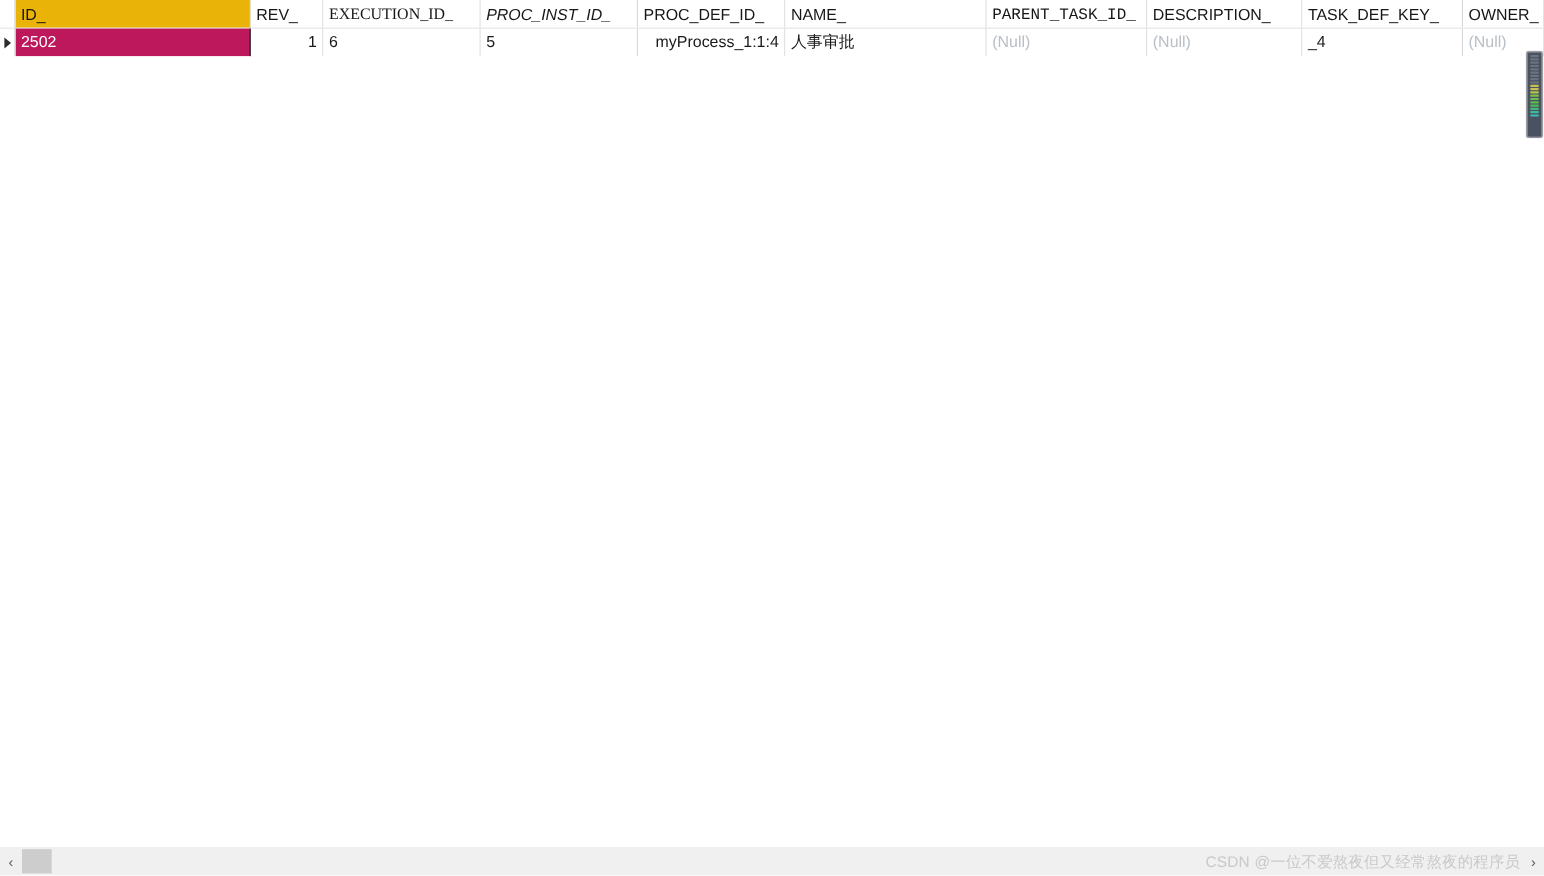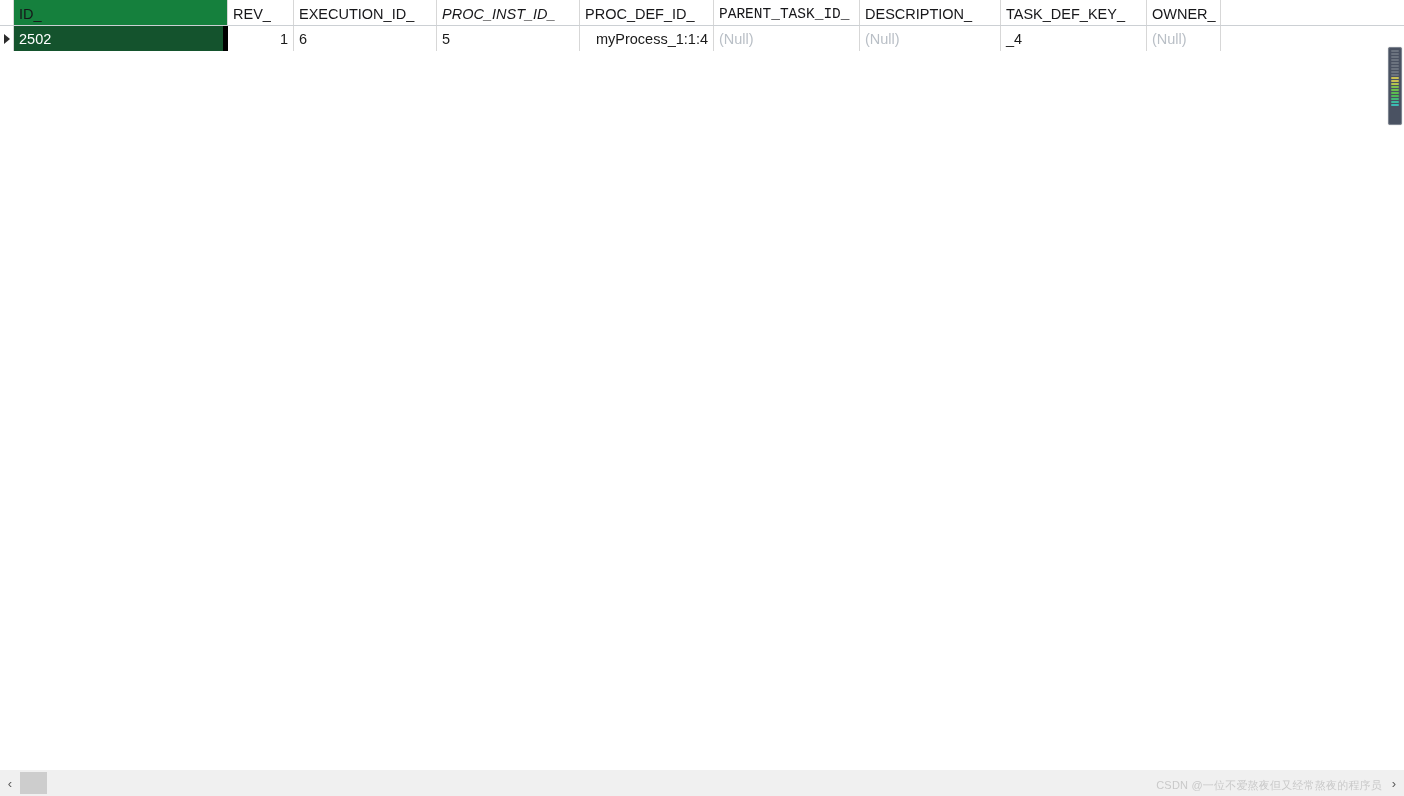--- a/index.html
+++ b/index.html
@@ -78,29 +78,29 @@
 
   .header-row .cell {
     font-size: 14.5px;
     color: #17171a;
     background: #ffffff;
     align-items: flex-end;
     padding-bottom: 3px;
   }
 
   .header-row .cell.selected-col {
-    background: #15803d;
+    background: #eab308;
   }
 
   .cell.num { justify-content: flex-end; }
 
   .data-row .cell.selected-cell {
-    background: #14532d;
+    background: #be185d;
     color: #ffffff;
-    border-right: 5px solid #000000;
+    border-right: 1px solid #000000;
   }
 
   .null {
     color: #b9bfc6;
   }
 
   
   .filler {
     position: absolute;
     left: 0;
@@ -169,62 +169,64 @@
     width: 27px;
     height: 22px;
     background: #cdcdcd;
   }
 
   
   .watermark {
     position: absolute;
     right: 22px;
     bottom: 3px;
-    font-size: 11px;
+    font-size: 14px;
     color: #c9c9c9;
     white-space: nowrap;
     letter-spacing: 0.2px;
     pointer-events: none;
   }
 </style>
 </head>
 <body>
 
 <div id="app">
 
   <div class="filler"></div>
 
   <div class="grid">
 
     <div class="row header-row">
       <div class="gutter"></div>
       <div id="header-cells" style="display:flex;">
           <div class="cell selected-col" style="width: 214px; min-width: 214px;">ID_</div>
           <div class="cell" style="width: 66px; min-width: 66px;">REV_</div>
-          <div class="cell" style="width: 143px; min-width: 143px;">EXECUTION_ID_</div>
+          <div class="cell" style="width: 143px; min-width: 143px; font-family: Liberation Serif, serif;">EXECUTION_ID_</div>
           <div class="cell" style="width: 143px; min-width: 143px; font-style: italic;">PROC_INST_ID_</div>
           <div class="cell" style="width: 134px; min-width: 134px;">PROC_DEF_ID_</div>
+          <div class="cell" style="width: 183px; min-width: 183px;">NAME_</div>
           <div class="cell" style="width: 146px; min-width: 146px; font-family: Liberation Mono, monospace;">PARENT_TASK_ID_</div>
           <div class="cell" style="width: 141px; min-width: 141px;">DESCRIPTION_</div>
           <div class="cell" style="width: 146px; min-width: 146px;">TASK_DEF_KEY_</div>
           <div class="cell" style="width: 74px; min-width: 74px;">OWNER_</div>
         </div>
     </div>
 
     <div id="data-rows">
         <div class="row data-row">
           <div class="gutter">
             <div class="row-marker"></div>
           </div>
           <div style="display: flex;">
             <div class="cell selected-cell" style="width: 214px; min-width: 214px;">2502</div>
             <div class="cell num" style="width: 66px; min-width: 66px;">1</div>
             <div class="cell" style="width: 143px; min-width: 143px;">6</div>
             <div class="cell" style="width: 143px; min-width: 143px;">5</div>
             <div class="cell num" style="width: 134px; min-width: 134px;">myProcess_1:1:4</div>
+            <div class="cell" style="width: 183px; min-width: 183px;">人事审批</div>
             <div class="cell null" style="width: 146px; min-width: 146px;">(Null)</div>
             <div class="cell null" style="width: 141px; min-width: 141px;">(Null)</div>
             <div class="cell" style="width: 146px; min-width: 146px;">_4</div>
             <div class="cell null" style="width: 74px; min-width: 74px;">(Null)</div>
           </div>
         </div>
       </div>
 
   </div>
 

